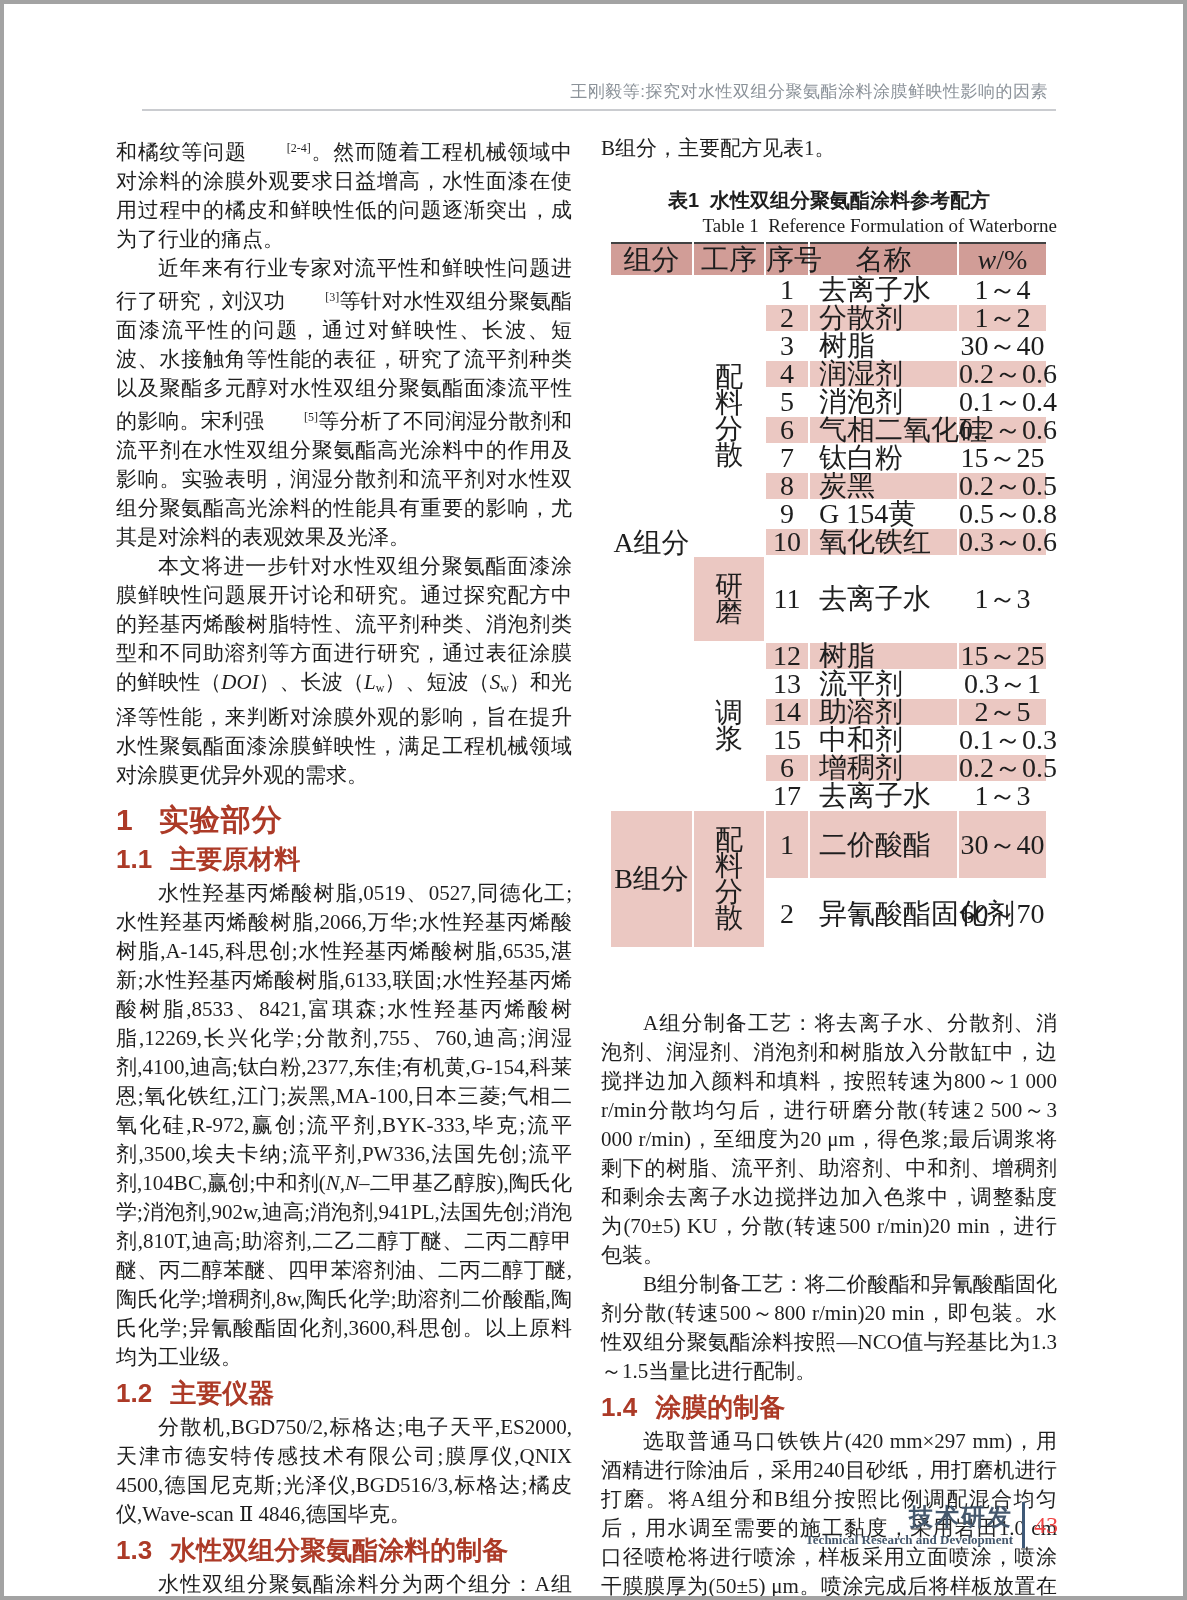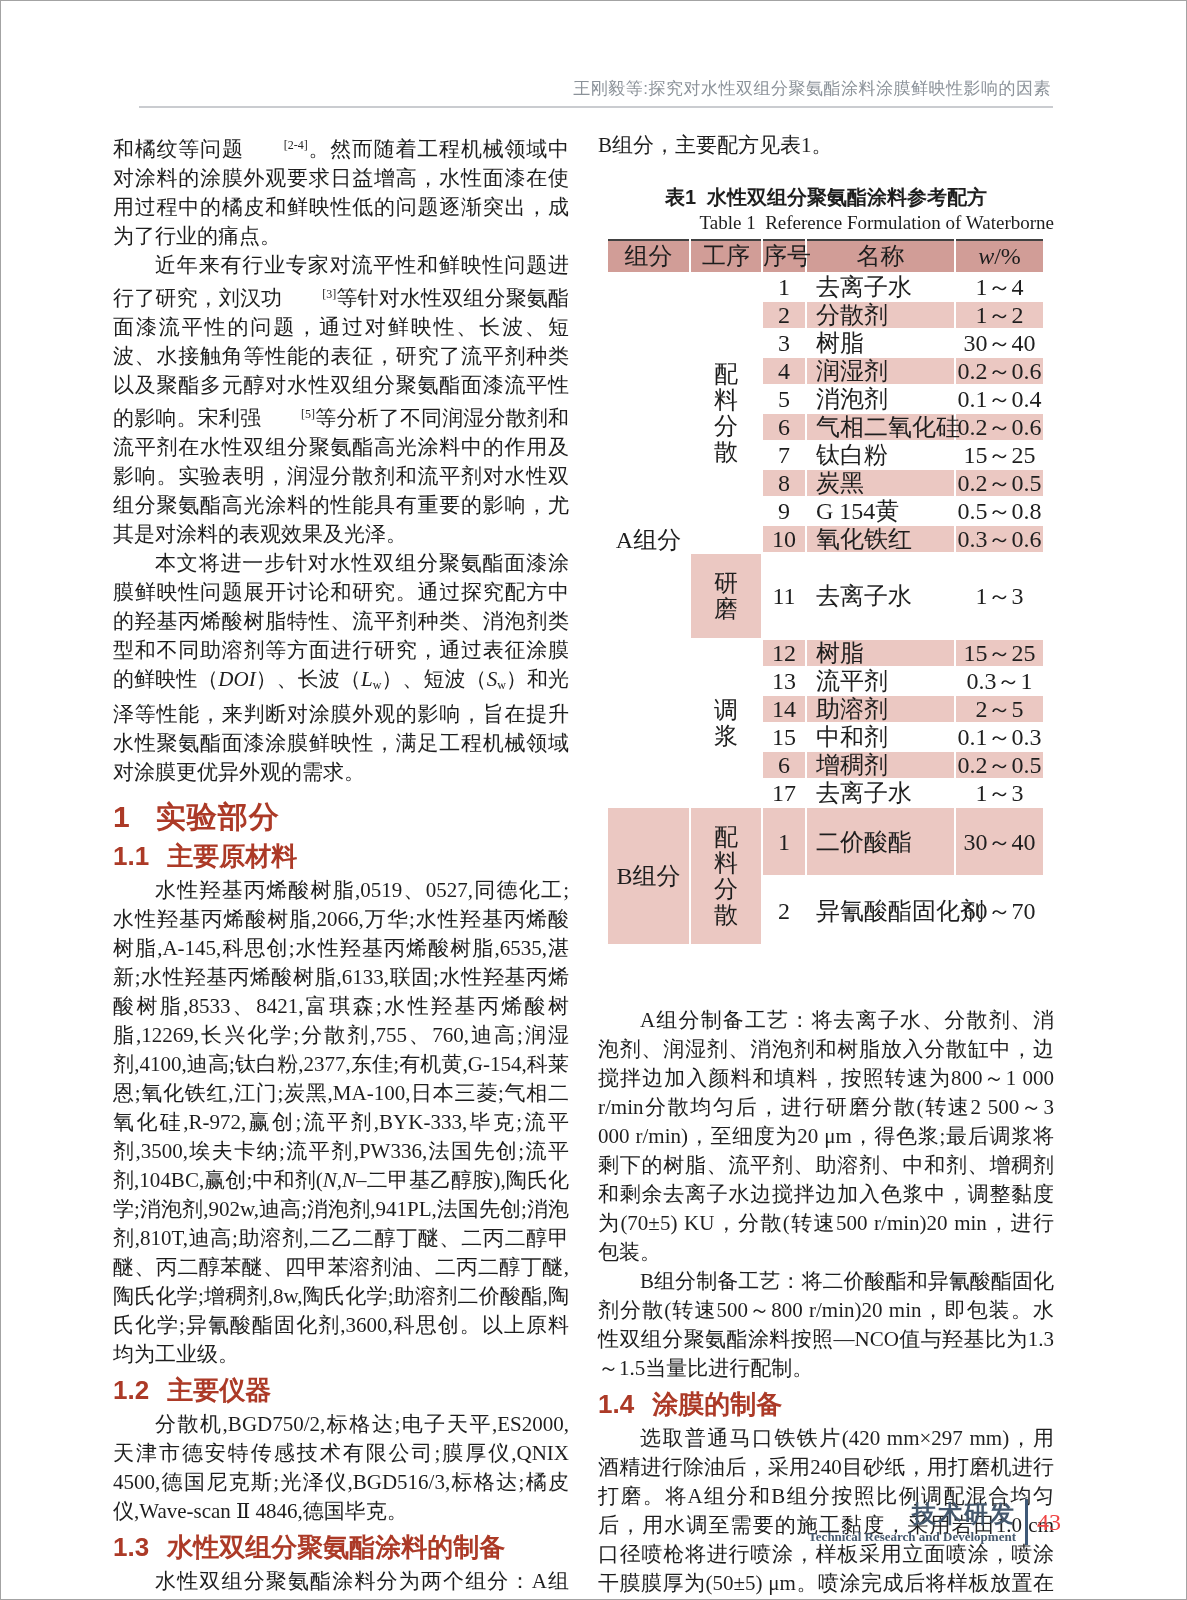--- a/index.html
+++ b/index.html
@@ -1,18 +1,18 @@
 <!DOCTYPE html>
 <html><head>
 <meta charset="utf-8">
 <style>
   html,body{margin:0;padding:0;background:#ffffff;}
   .page{
     position:relative;width:1187px;height:1600px;background:#fff;
-    border:1px solid #a3a3a3;box-sizing:border-box;overflow:hidden;
+    border:4px solid #a3a3a3;box-sizing:border-box;overflow:hidden;
     font-family:"Liberation Serif","DejaVu Serif",serif;color:#1e1e1e;
   }
   .running-title{
     position:absolute;top:76px;right:135px;
     font-family:"Liberation Sans","DejaVu Sans",sans-serif;
     font-size:17px;color:#8b9299;letter-spacing:.5px;white-space:pre;
   }
   .header-rule{position:absolute;top:105px;left:138px;width:914px;height:2px;background:#caccd0;}
   .col{position:absolute;top:130px;width:456px;}
   .col-left{left:112px;}
@@ -29,21 +29,21 @@
   .h2{margin:6px 0 5px;font-family:"Liberation Sans","DejaVu Sans",sans-serif;
       font-weight:bold;font-size:26px;line-height:30px;color:#ac3a27;}
   .h2 .num{margin-right:18px;}
   .tbl-wrap{margin-top:24px;}
   .tbl-title-zh{text-align:center;font-family:"Liberation Sans","DejaVu Sans",sans-serif;
       font-weight:bold;font-size:20px;line-height:26px;color:#1e1e1e;white-space:pre;}
   .tbl-title-en{text-align:right;font-weight:normal;font-size:19px;line-height:25px;white-space:pre;}
   table.formula{
     border-collapse:collapse;table-layout:fixed;width:436px;margin:4px 0 0 10px;
     border-top:2px solid #414141;border-bottom:2px solid #414141;
-    font-size:24px;color:#1e1e1e;
+    font-size:28px;color:#1e1e1e;
   }
   table.formula th,table.formula td{
     padding:0;height:26px;line-height:26px;font-weight:normal;text-align:center;
     border-right:2px solid #fff;border-bottom:2px solid #fff;white-space:nowrap;
     vertical-align:middle;
   }
   table.formula thead th{background:#d19d97;height:31px;line-height:31px;}
   table.formula td.stage{white-space:normal;padding:16px 14px;}
   table.formula td.name{text-align:left;padding-left:9px;}
   table.formula .shaded{background:#ebc8c2;}

